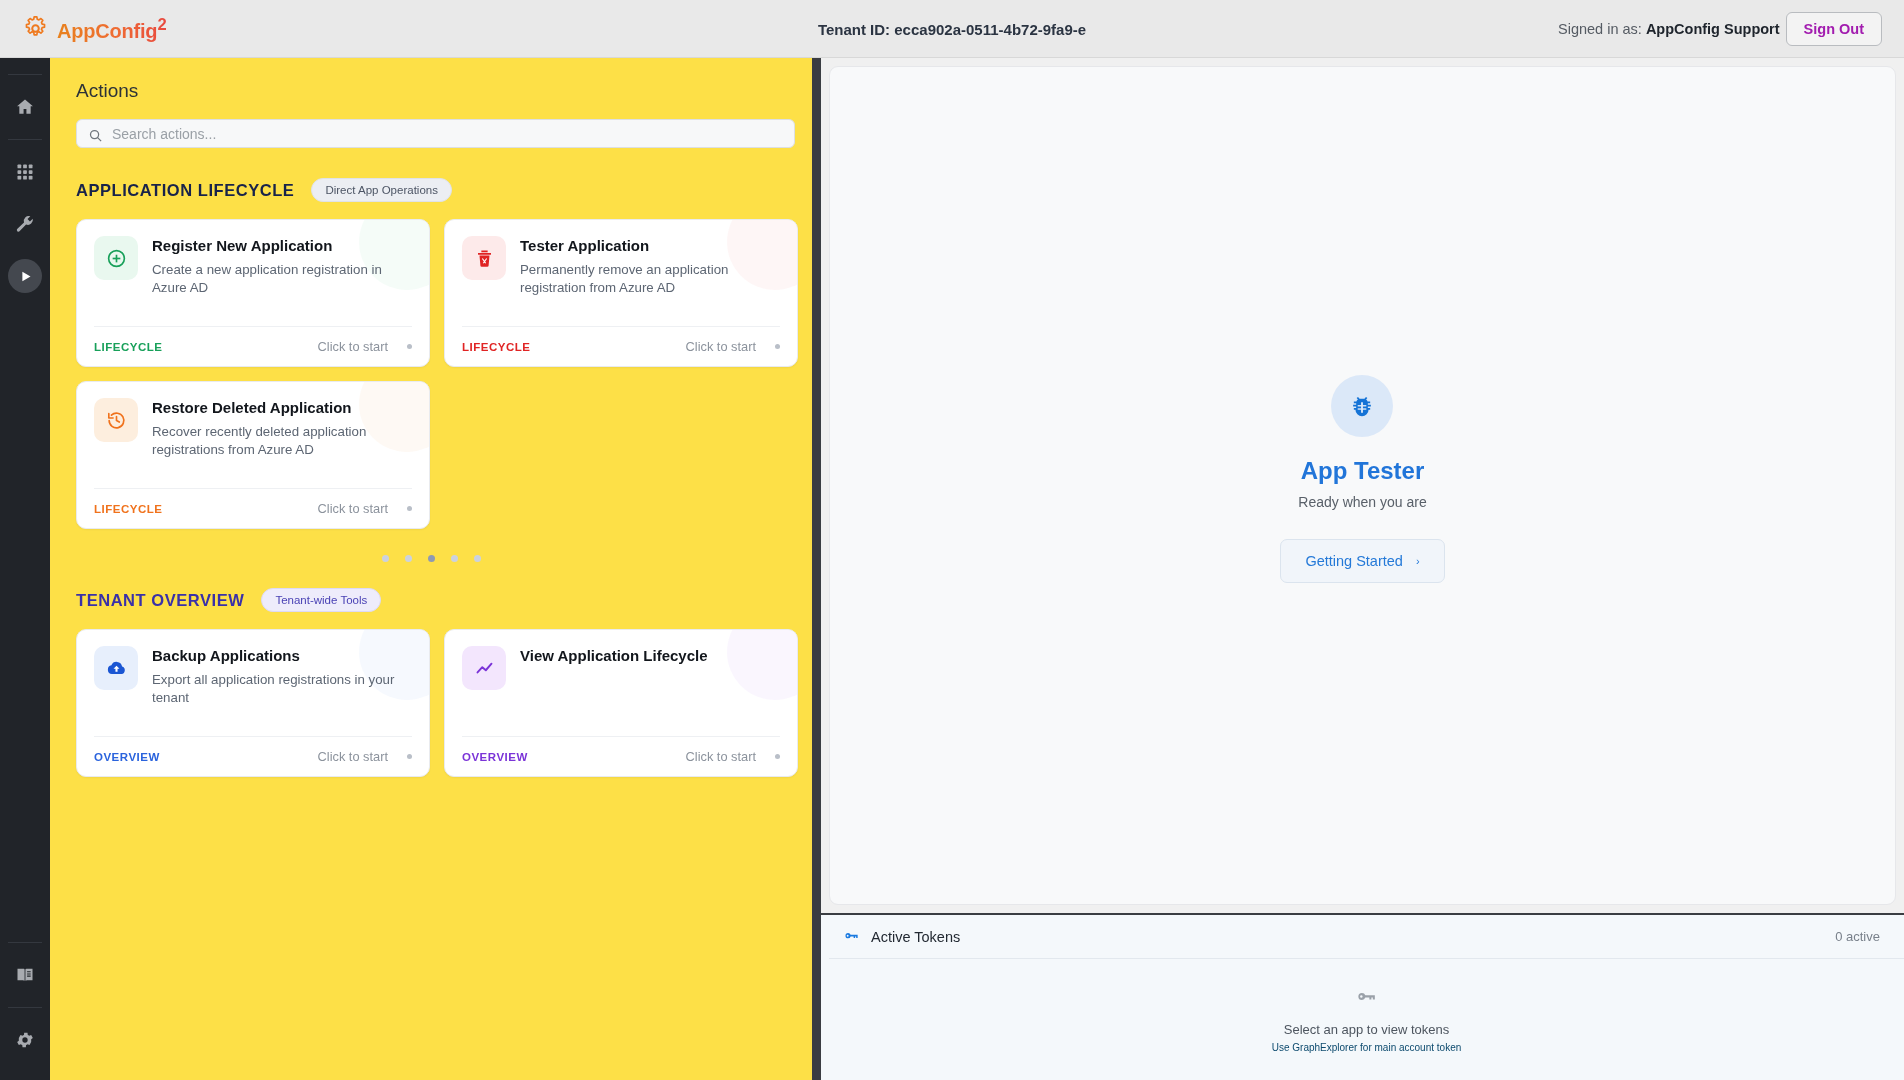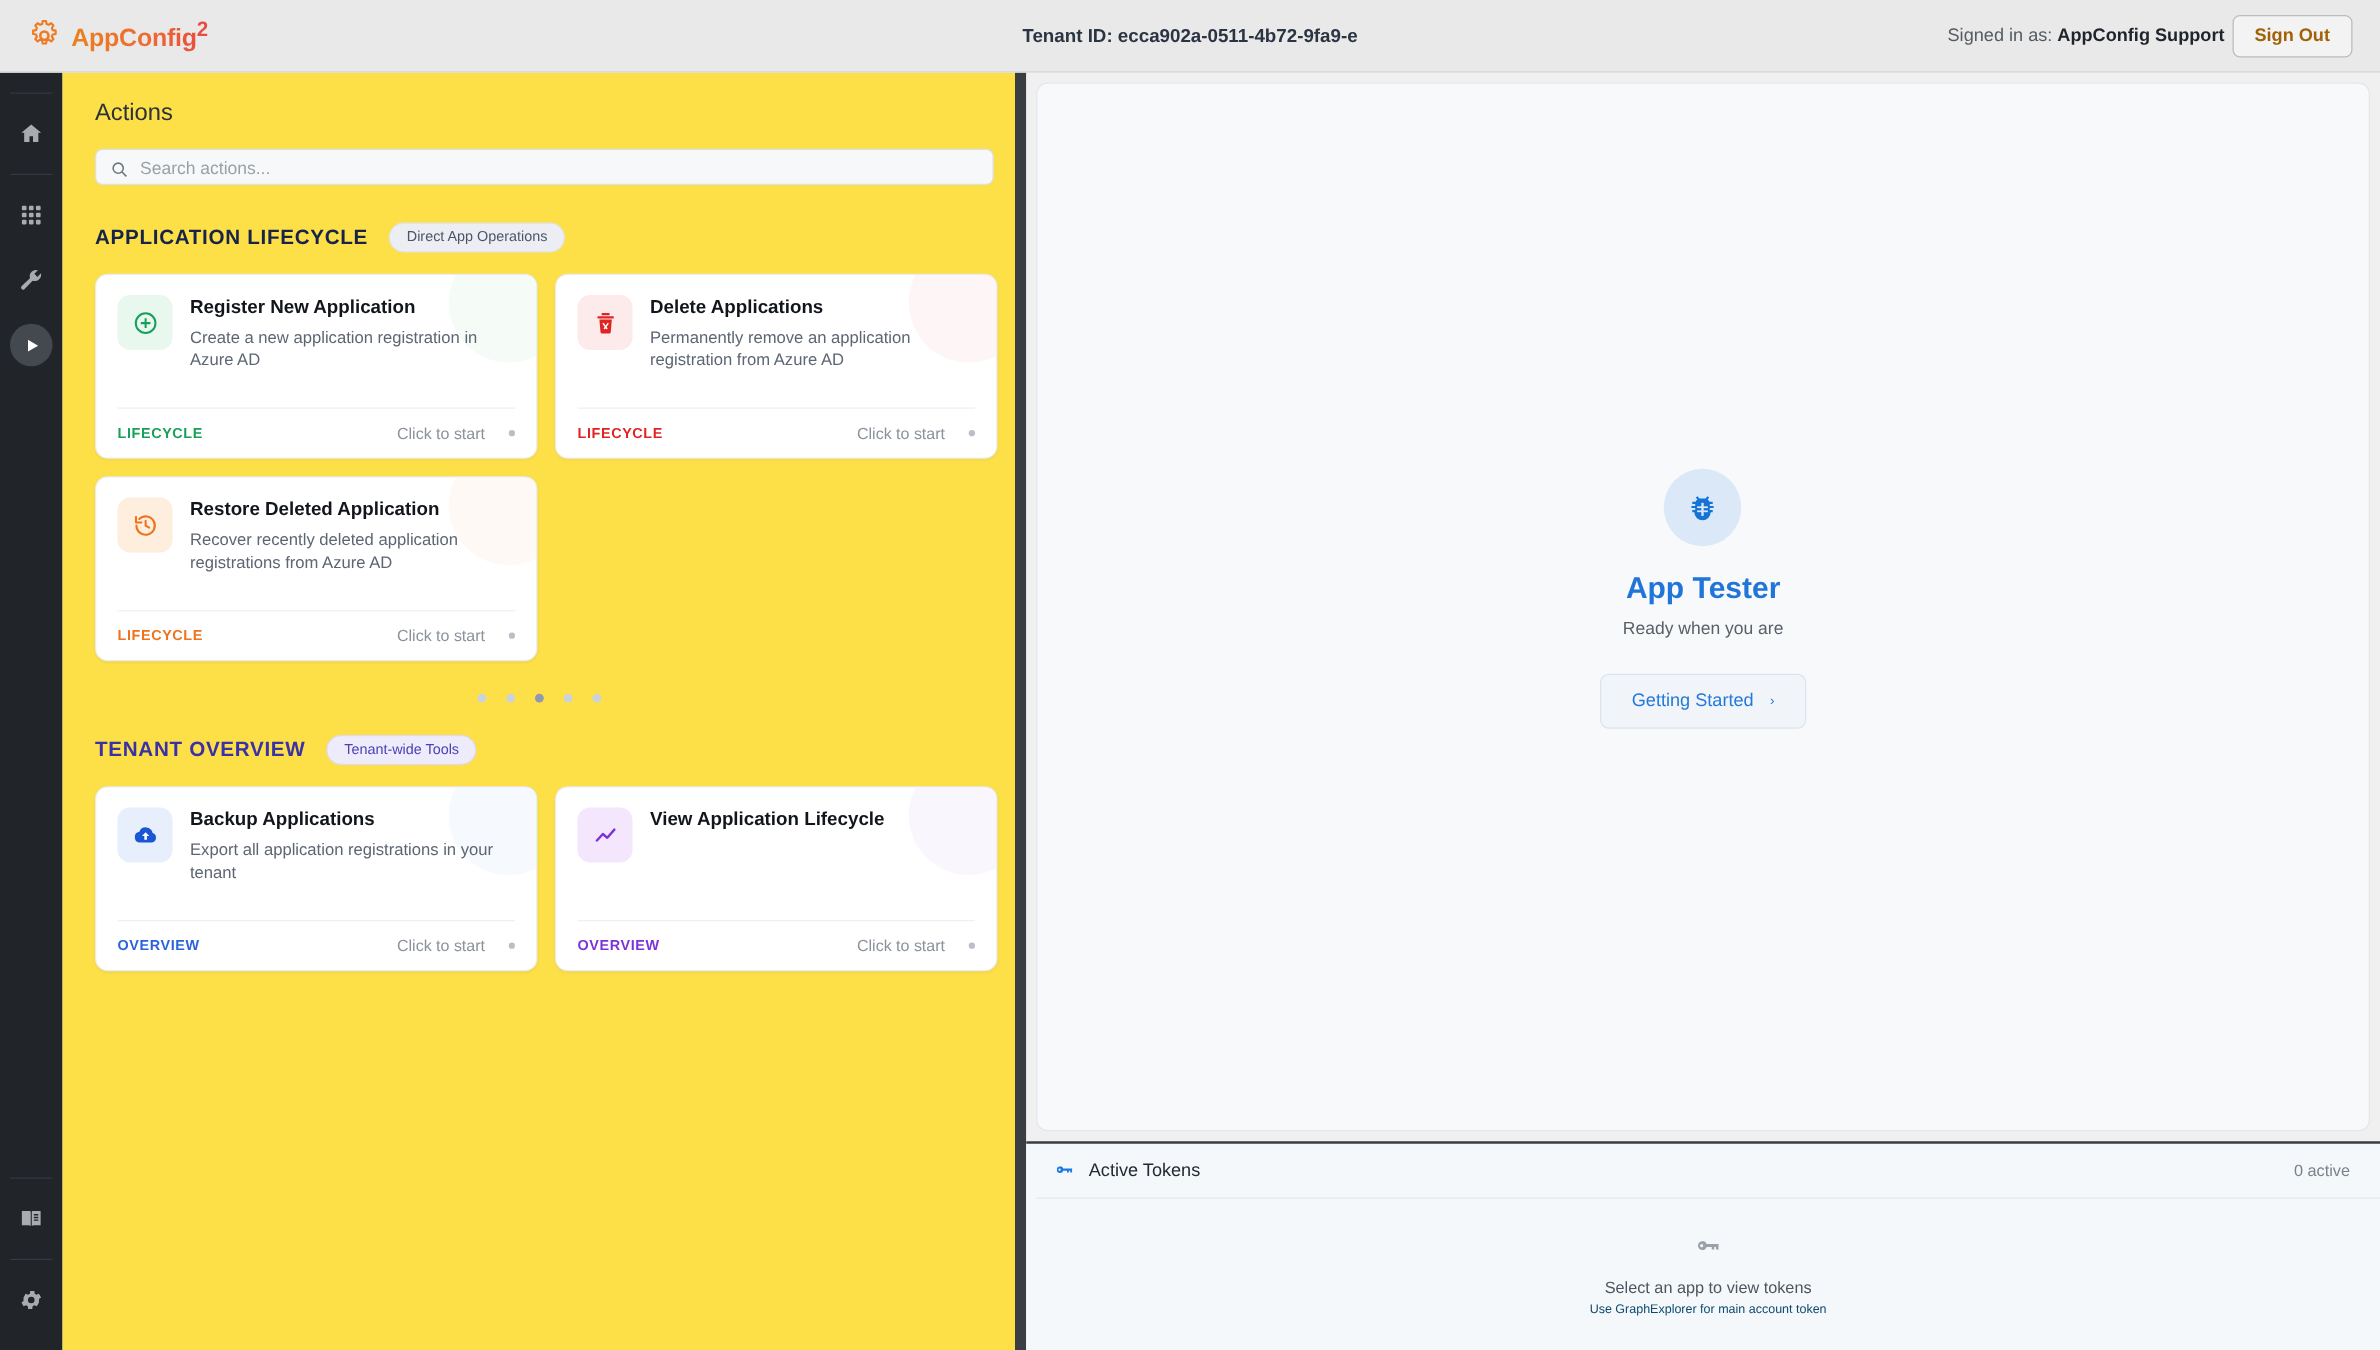--- a/index.html
+++ b/index.html
@@ -37,21 +37,21 @@
     max-width: 270px; text-overflow: clip;
   }
   .tenant-id .lbl { font-weight: 700; }
   .topbar-right {
     margin-left: auto; display: flex; align-items: center; gap: 6px;
   }
   .signed-in { font-size: 14.5px; color: #555b63; }
   .signed-in b { color: #1e242c; font-weight: 700; }
   .signout-btn {
     font-family: inherit;
-    font-size: 14.5px; font-weight: 700; color: #a16207;
+    font-size: 14.5px; font-weight: 700; color: #a21caf;
     background: #f3f3f3; border: 1px solid #b9bcc0;
     border-radius: 6px; padding: 8px 17px; cursor: pointer;
   }
 
   
   .shell { flex: 1 1 auto; display: flex; min-height: 0; }
 
   
   .rail {
     width: 50px; flex: 0 0 50px;
@@ -360,21 +360,21 @@
               <span class="blob" style="background:#fdeceb"></span>
               <div class="card-top">
                 <div class="card-icon" style="background:#fdeaea">
                   <svg viewBox="0 0 24 24" fill="#e02424">
                     <path d="M8.4 2.8h7.2v2H8.4zM4.6 5.6h14.8v2.1H4.6z"></path>
                     <path d="M6.3 8.6h11.4l-1 11.4a1.5 1.5 0 0 1-1.5 1.4H8.8a1.5 1.5 0 0 1-1.5-1.4z"></path>
                     <path d="M10.1 11.6l3.8 5.4-1.1.8-3.8-5.4zM13.9 11.6l1.1.8-3.8 5.4-1.1-.8z" fill="#ffffff"></path>
                   </svg>
                 </div>
                 <div class="card-text">
-                  <div class="card-title">Delete Applications</div>
+                  <div class="card-title">Tester Application</div>
                   <div class="card-desc">Permanently remove an application registration from Azure AD</div>
                 </div>
               </div>
               <div class="card-foot">
                 <span class="card-tag" style="color:#e02424">LIFECYCLE</span>
                 <span class="card-cta">
                     <span>Click to start</span>
                     <i class="dot"></i>
                   </span>
               </div>

